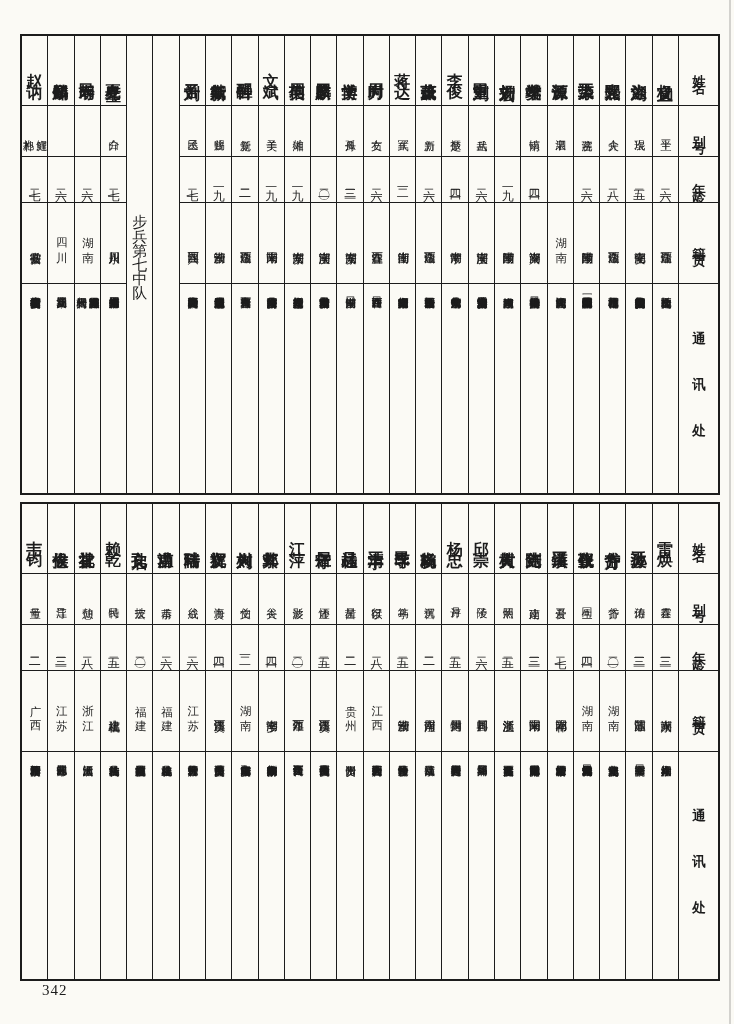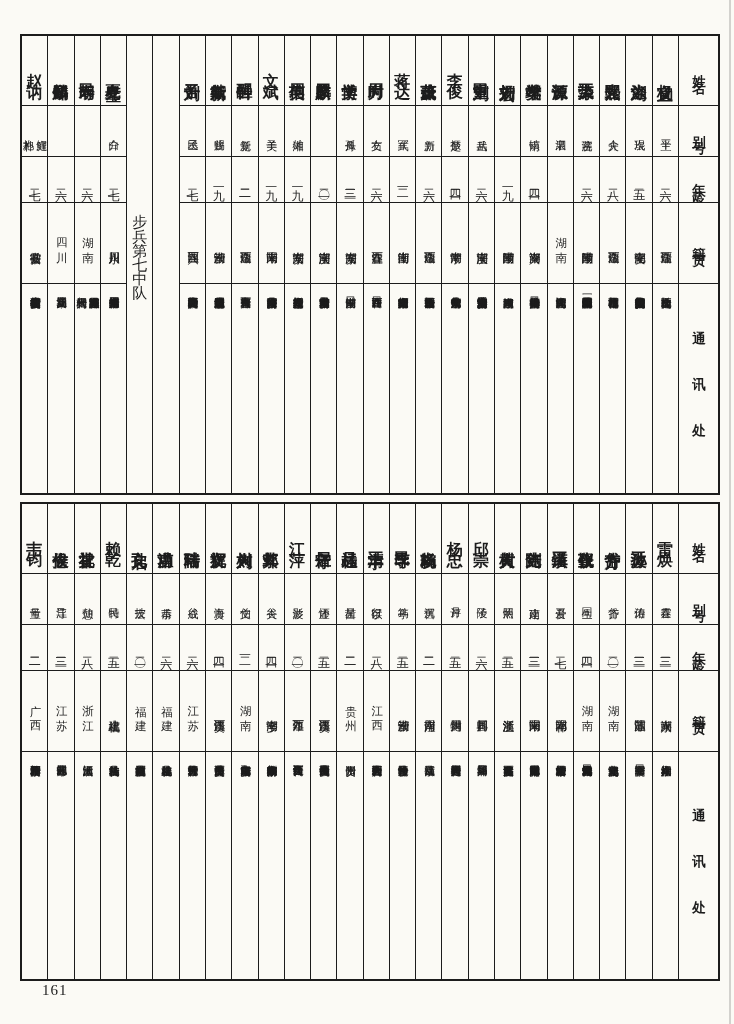--- a/index.html
+++ b/index.html
@@ -905,15 +905,15 @@
           </div>
           <div class="cell c-origin">
             <span class="v sp2o">广西</span>
           </div>
           <div class="cell c-addr">
             <span class="v">广西宾阳黎塘圩开智高小学校转</span>
           </div>
         </div>
       </div>
   </div>
-  <div class="page-number">161</div>
+  <div class="page-number">342</div>
   <div class="scan-edge"></div>
 </div>
 
 </body></html>

